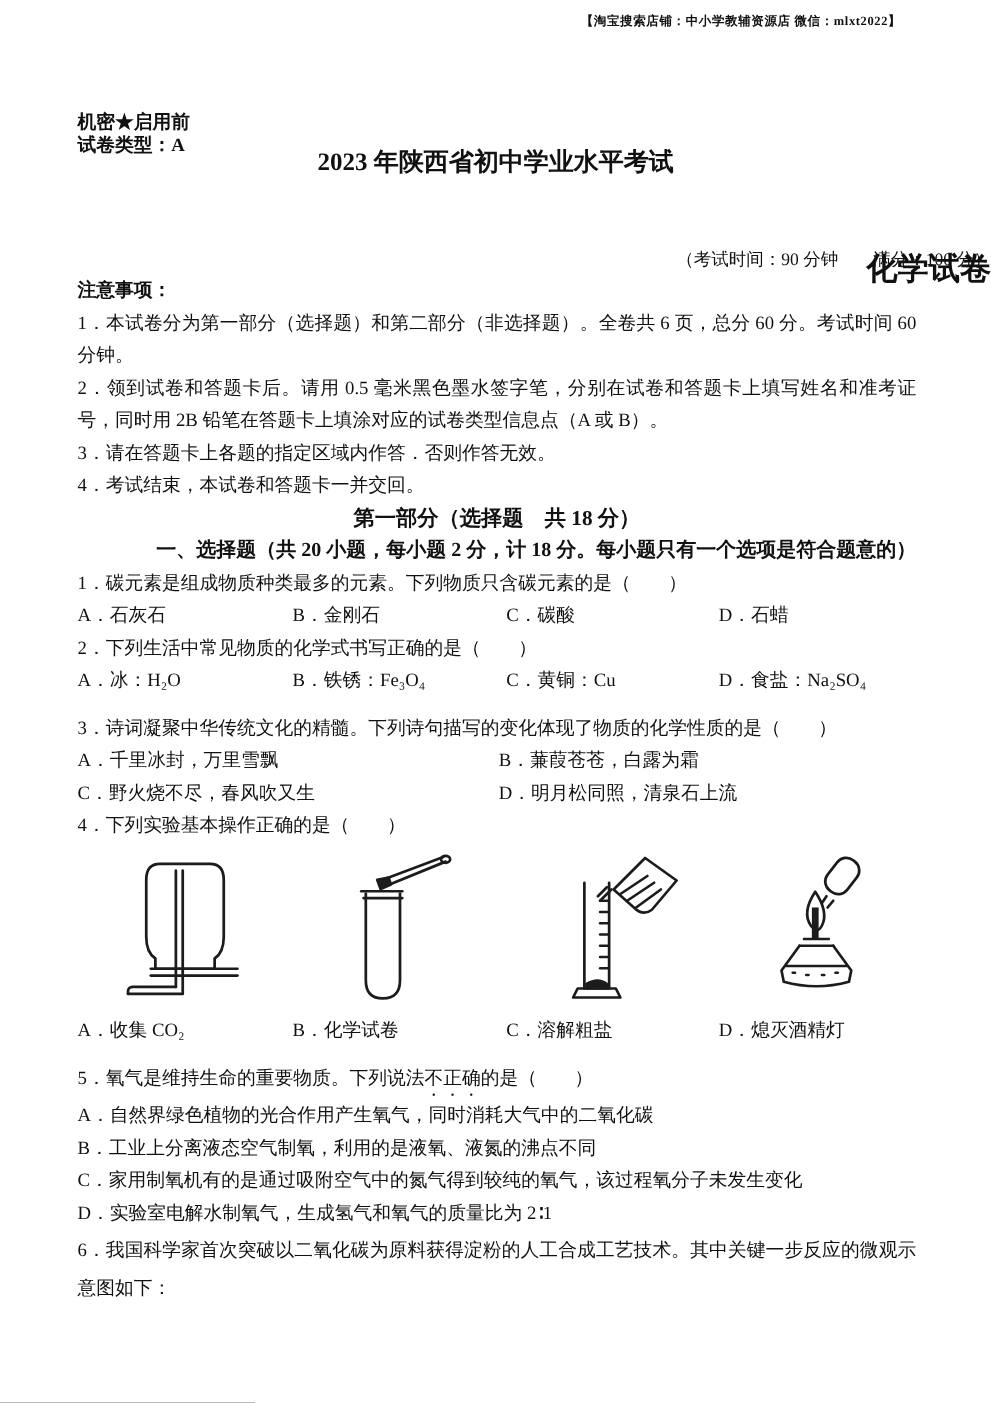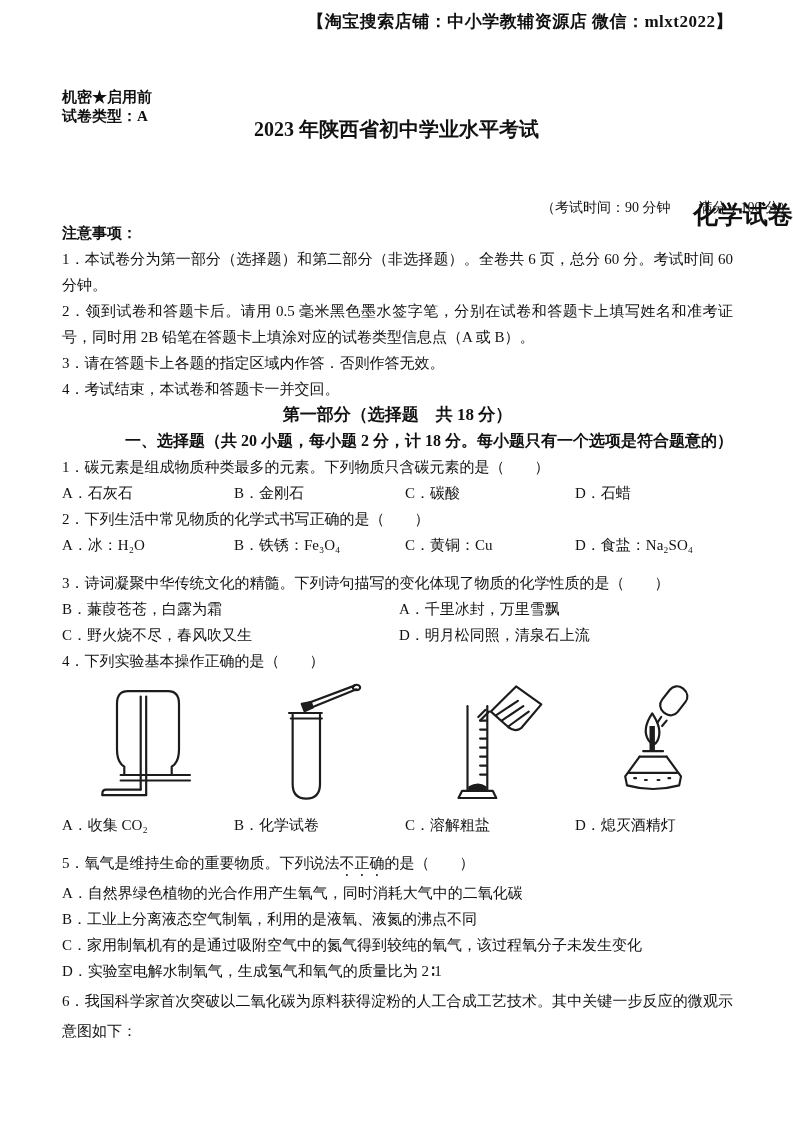--- a/index.html
+++ b/index.html
@@ -3,22 +3,22 @@
 <meta charset="utf-8">
 <style>
   html,body { margin:0; padding:0; background:#888; }
   .page {
     position:relative; width:793px; height:1122px; margin:0 auto;
     background:#ffffff; color:#111;
     font-family:"Liberation Serif","DejaVu Serif",serif;
     overflow:hidden;
   }
   .watermark {
-    position:absolute; top:10px; right:60px;
-    font-size:17px; font-weight:bold; letter-spacing:0.5px;margin-left:36px;
+    position:absolute; top:10px; right:72px;
+    font-size:10px; font-weight:bold; letter-spacing:0.5px;margin-left:36px;
   }
   .secrow {
     position:absolute; top:88px; left:62px; right:64px;
     display:flex; justify-content:space-between;
     font-size:15px; font-weight:bold;flex-direction:column;
   }
   .title { position:absolute; top:116px; left:0; right:0; text-align:center; font-size:20px; font-weight:bold; }
   .subtitle { position:absolute; top:158px; left:0; right:0; text-align:right; font-size:25px; font-weight:bold;margin-top:40px; }
   .exam-info { position:absolute; top:199px; left:0; right:0; text-align:right; font-size:14px; }
 
@@ -80,22 +80,22 @@
     <div class="line">2．下列生活中常见物质的化学式书写正确的是（　　）</div>
     <div class="opts4">
       <span>A．冰：H₂O</span>
       <span>B．铁锈：Fe₃O₄</span>
       <span>C．黄铜：Cu</span>
       <span>D．食盐：Na₂SO₄</span>
     </div>
 
     <div class="line mt12">3．诗词凝聚中华传统文化的精髓。下列诗句描写的变化体现了物质的化学性质的是（　　）</div>
     <div class="opts2">
+      <span>A．千里冰封，万里雪飘</span>
       <span>B．蒹葭苍苍，白露为霜</span>
-      <span>A．千里冰封，万里雪飘</span>
     </div>
     <div class="opts2">
       <span>C．野火烧不尽，春风吹又生</span>
       <span>D．明月松同照，清泉石上流</span>
     </div>
 
     <div class="line">4．下列实验基本操作正确的是（　　）</div>
 
     <div class="diagrams">
       <div class="diagram-cell">

